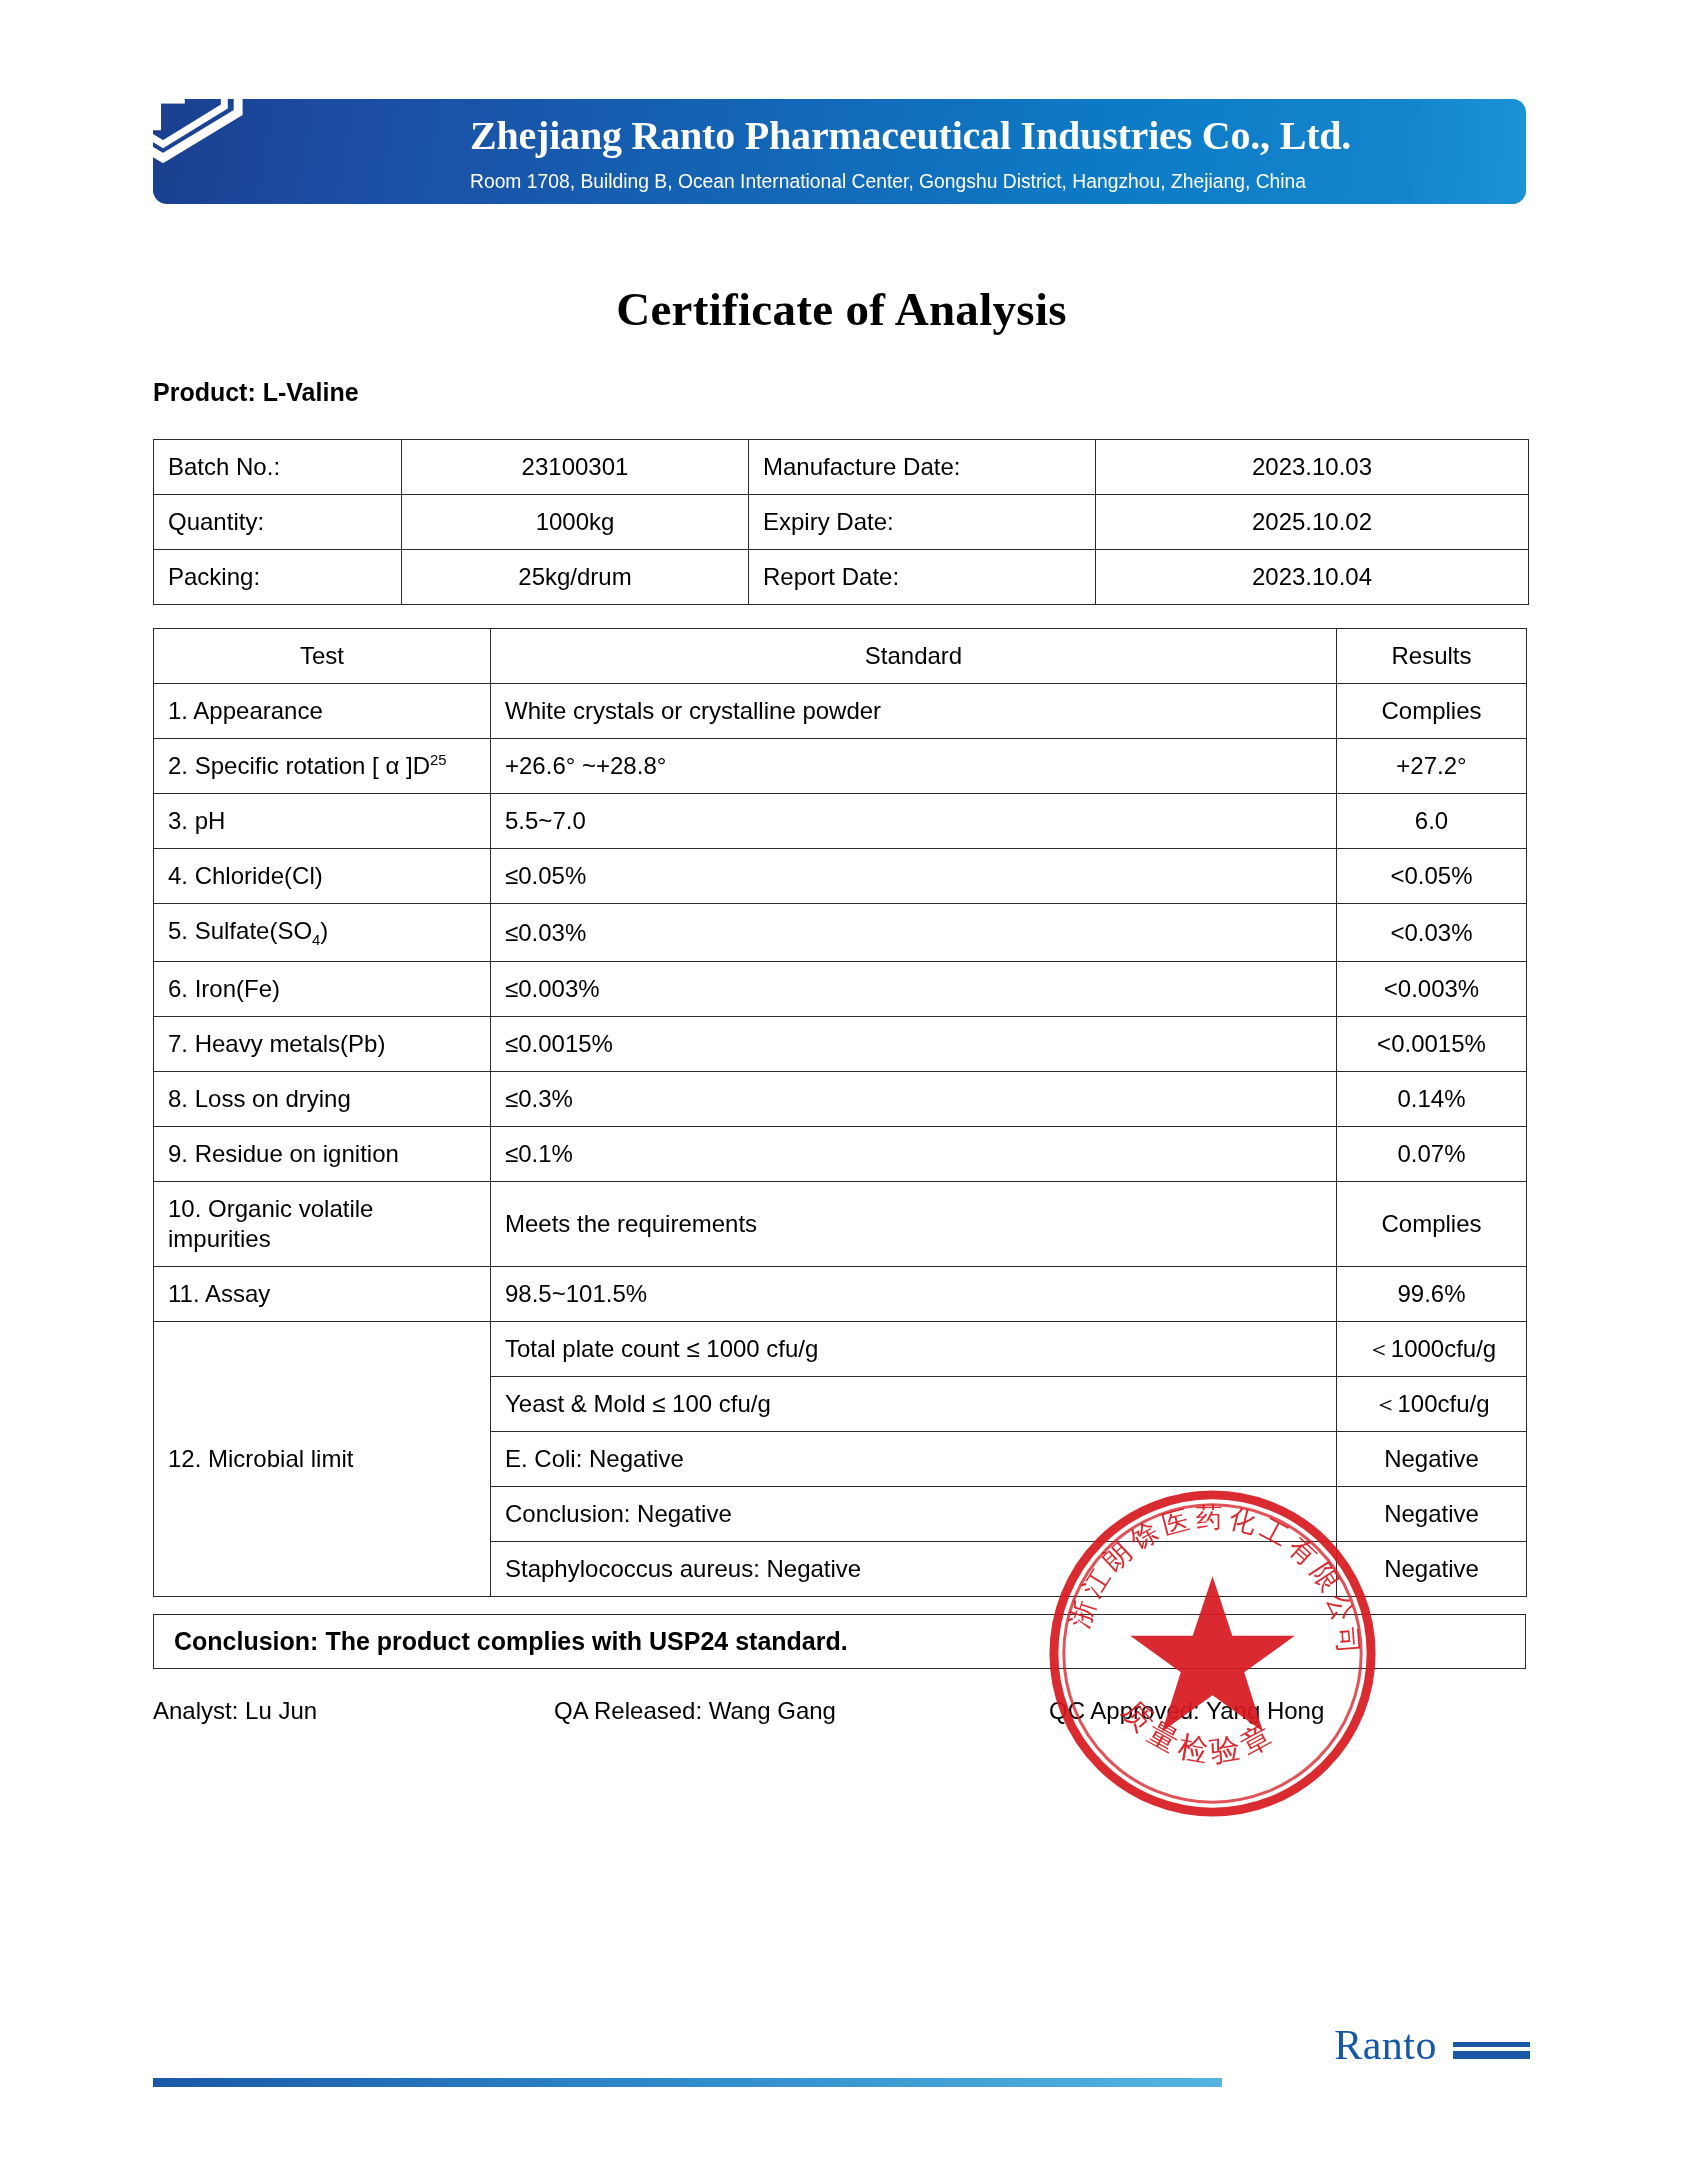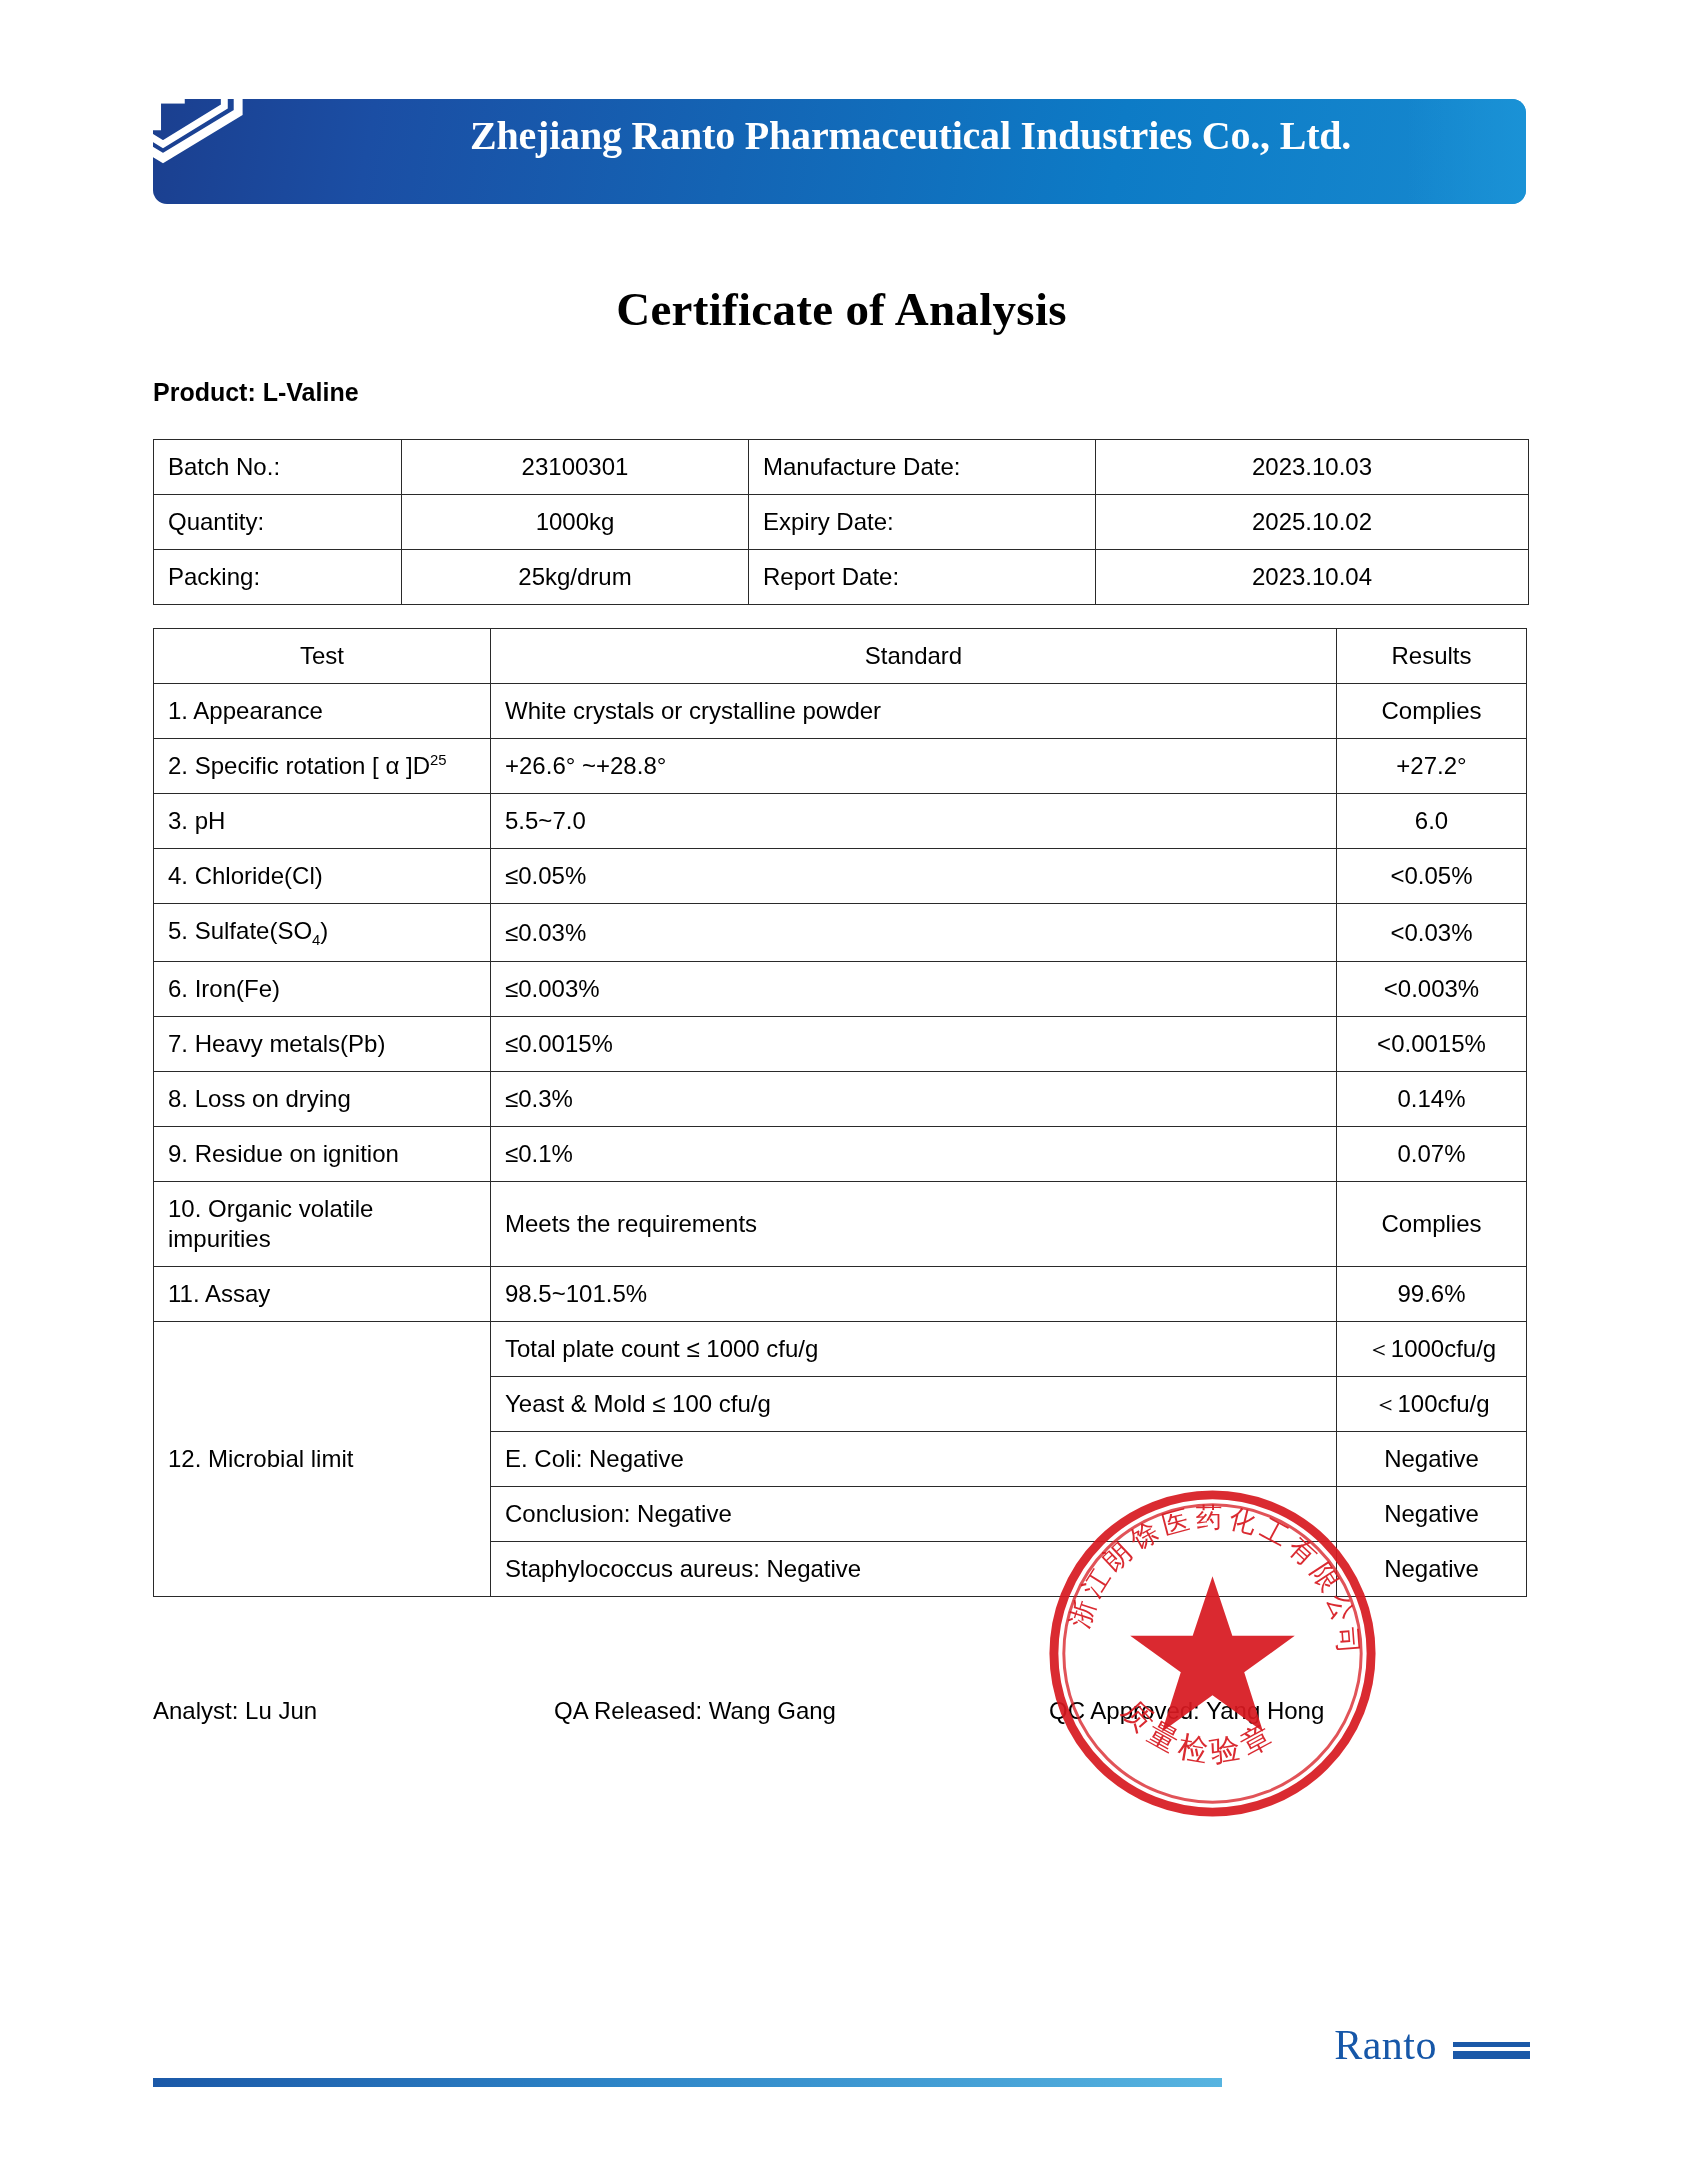--- a/index.html
+++ b/index.html
@@ -224,20 +224,21 @@
   }
 </style>
 </head>
 <body>
 
 <div class="page">
 
   <div class="header-band">
     <div class="header-text">
       <div class="company-name">Zhejiang Ranto Pharmaceutical Industries Co., Ltd.</div>
+      <div class="company-addr">Room 1708, Building B, Ocean International Center, Gongshu District, Hangzhou, Zhejiang, China</div>
     </div>
   </div>
 
   <div class="logo-wrap">
     <svg width="178" height="198" viewBox="0 0 180 200">
 
       <path d="M90 6 L166 52 L166 148 L90 194 L14 148 L14 52 Z" fill="none" stroke="#ffffff" stroke-width="9"></path>
       <path d="M90 22 L152 60 L152 142 L90 180 L28 142 L28 60 Z" fill="none" stroke="#ffffff" stroke-width="7"></path>
 
       <path d="M62 66 C62 66 112 58 120 86 C126 110 100 118 84 118 L84 150 L64 150 L64 66 Z" fill="#ffffff"></path>
@@ -376,20 +377,23 @@
         <td class="c-std">Conclusion: Negative</td>
         <td class="c-res">Negative</td>
       </tr>
       <tr>
         <td class="c-std">Staphylococcus aureus: Negative</td>
         <td class="c-res">Negative</td>
       </tr>
     </tbody>
   </table>
 
+  <div class="conclusion-box">
+    <span>Conclusion: The product complies with USP24 standard.</span>
+  </div>
 
   <div class="sign-row">
     <span class="sig-analyst">Analyst: Lu Jun</span>
     <span class="sig-qa">QA Released: Wang Gang</span>
     <span class="sig-qc">QC Approved: Yang Hong</span>
   </div>
 
   <div class="seal">
     <svg width="337" height="337" viewBox="0 0 340 340">
       <defs>

